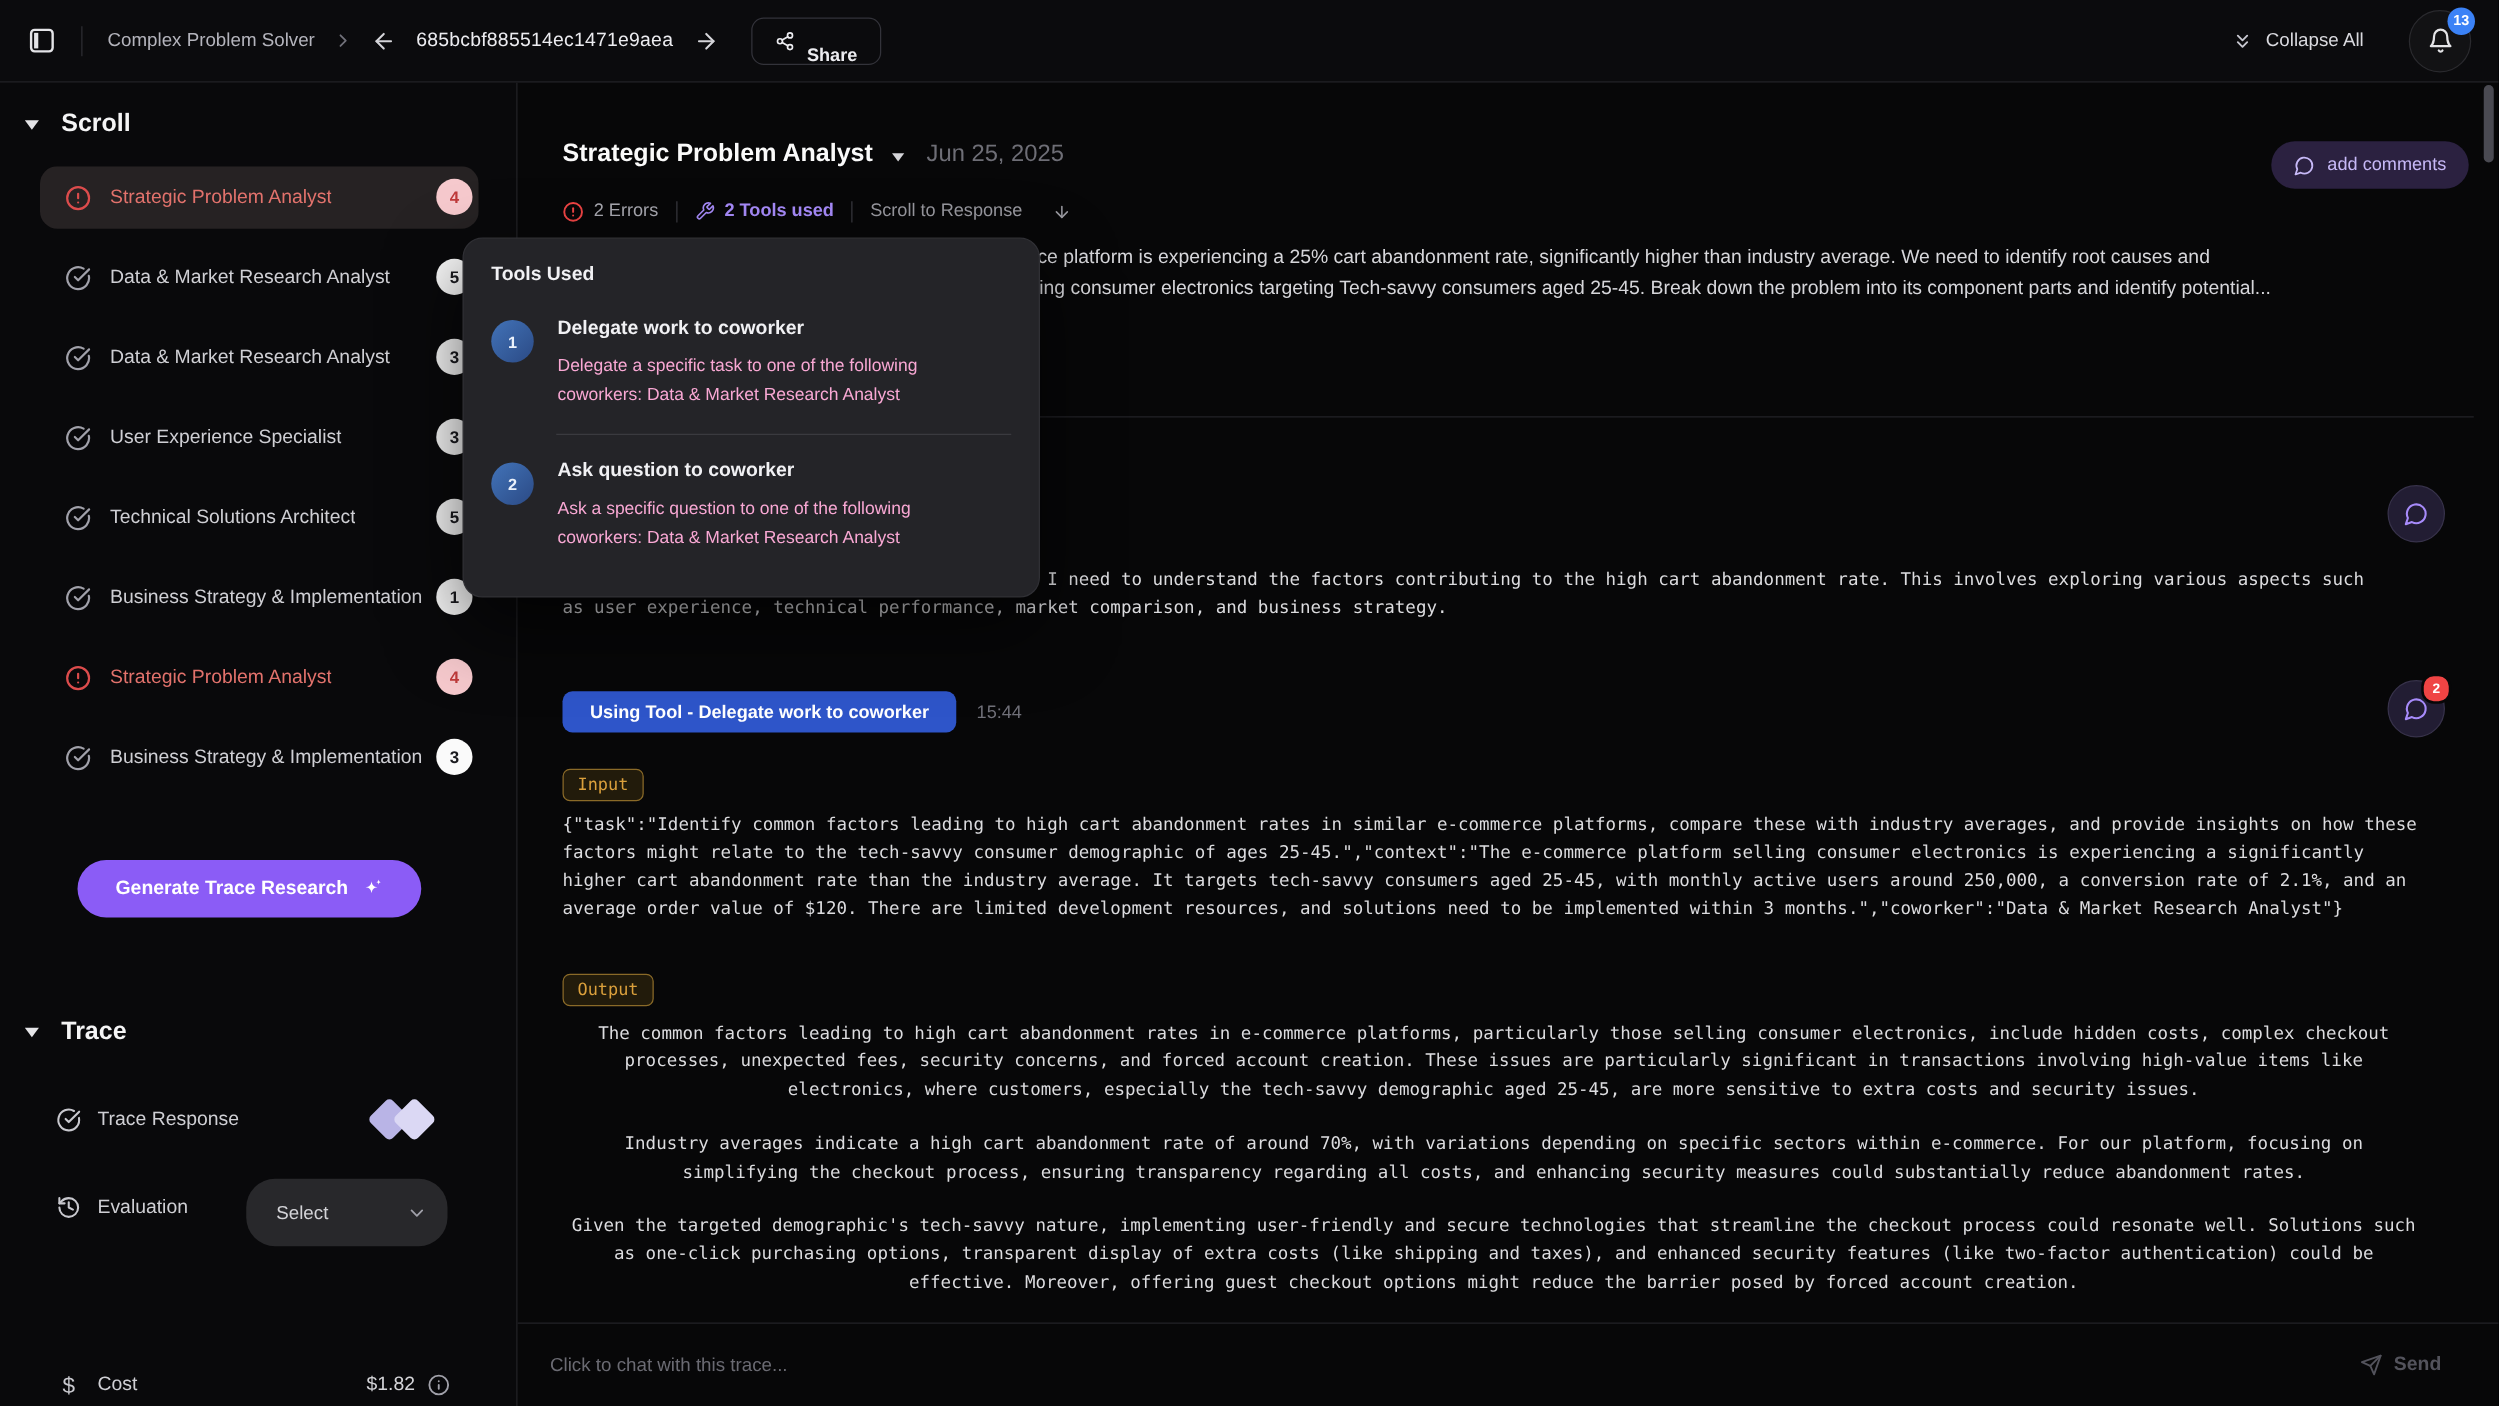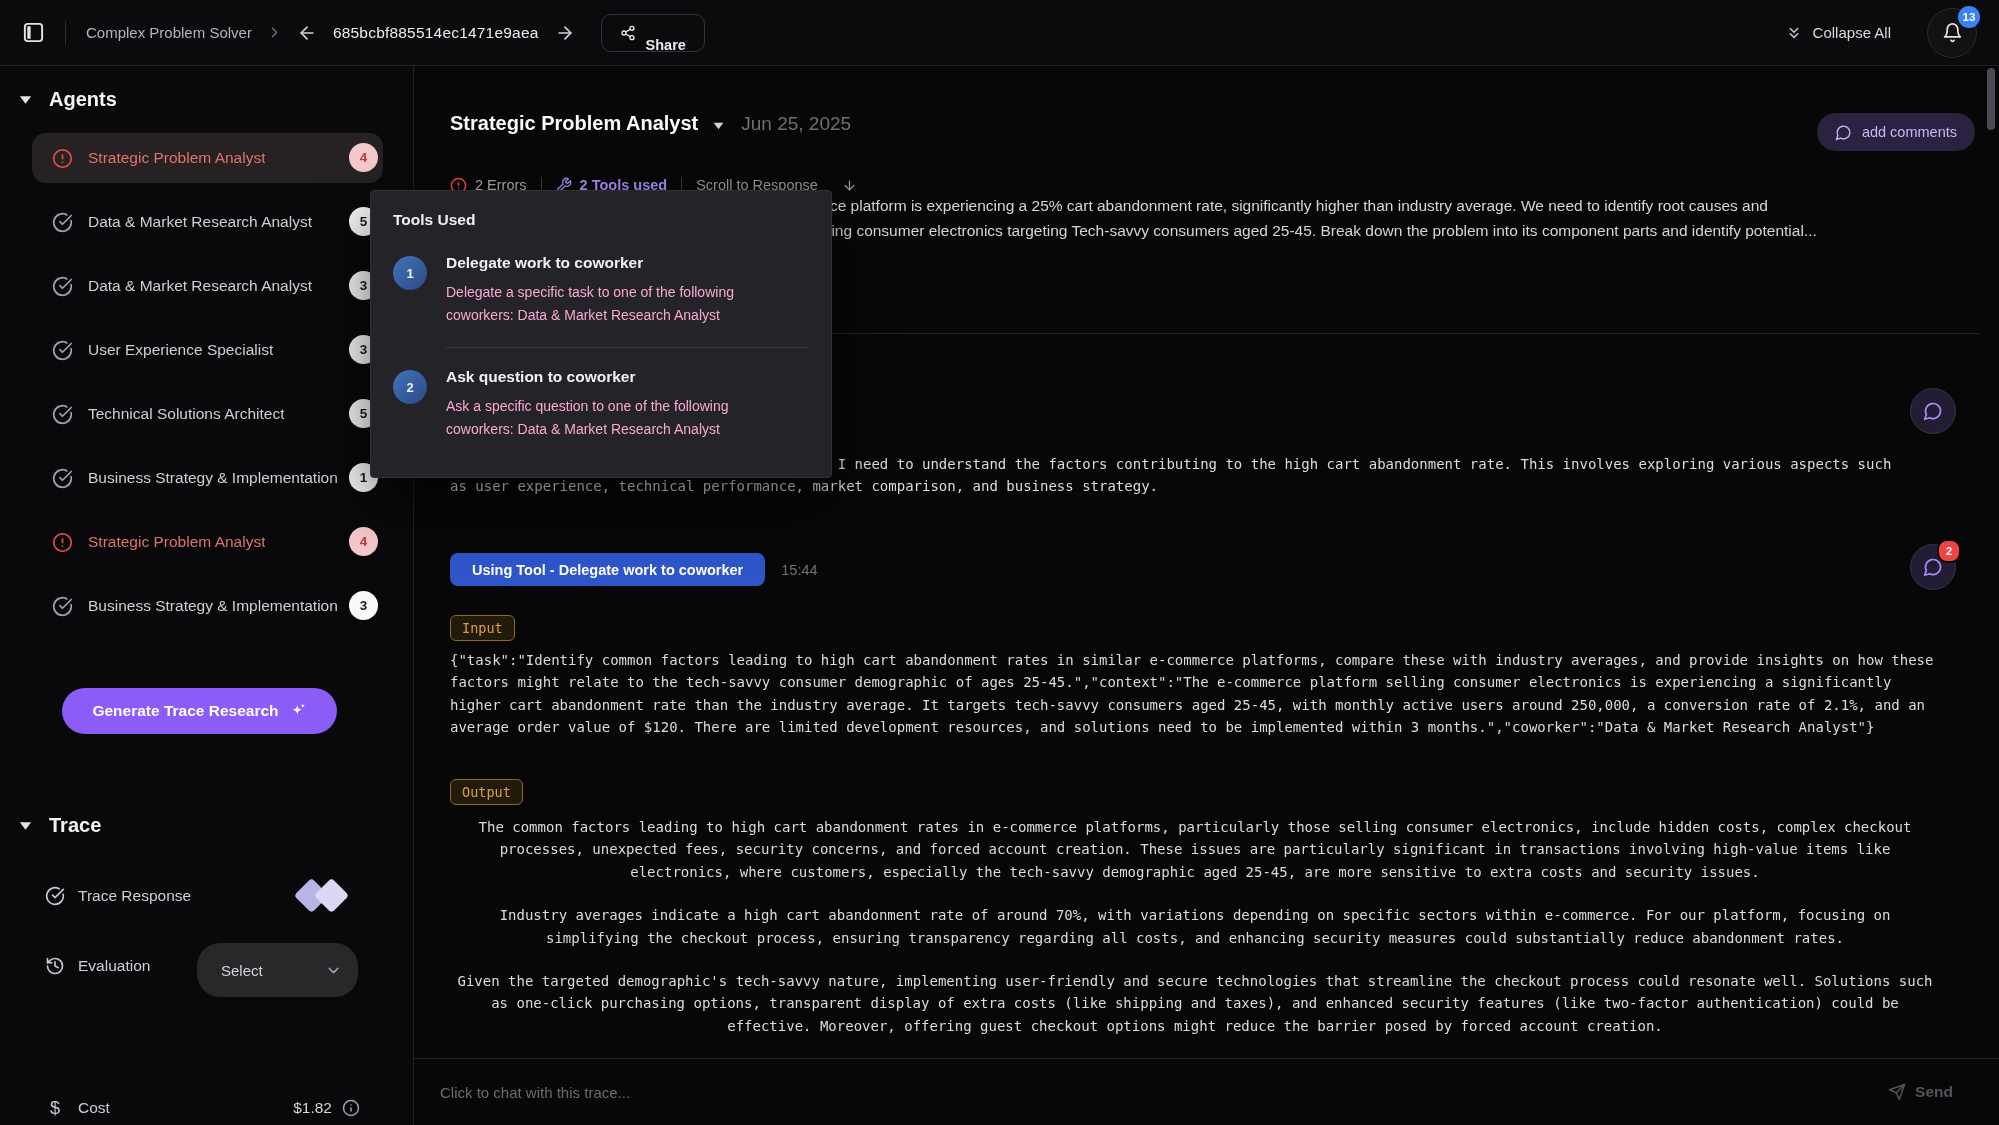--- a/index.html
+++ b/index.html
@@ -63,21 +63,21 @@
   .cost-right{position:absolute;right:33px;display:flex;align-items:center;gap:10px;}
   .cost-value{font-size:15.5px;color:#d4d4d8;}
   .dollar{font-size:18px;color:#c9c9cf;width:20px;text-align:center;}
 
   
   .main{position:absolute;left:414px;top:66px;right:0;bottom:0;background:#070708;}
   .title-row{position:absolute;left:36px;top:46px;display:flex;align-items:center;}
   .page-title{font-size:20px;font-weight:700;color:#fafafa;}
   .title-caret{margin:4px 0 0 14px;cursor:pointer;}
   .page-date{margin-left:16px;font-size:19px;color:#6e6e76;}
-  .meta-row{position:absolute;left:36px;top:92px;display:flex;align-items:center;height:22px;margin-top:16px;}
+  .meta-row{position:absolute;left:36px;top:92px;display:flex;align-items:center;height:22px;}
   .meta-sep{width:1px;height:17px;background:#38383e;margin:0 14px;}
   .meta-errors{display:flex;align-items:center;gap:8px;}
   .meta-errors span{font-size:14.5px;color:#a8a8b0;}
   .meta-tools{display:flex;align-items:center;gap:8px;cursor:pointer;}
   .meta-tools span{font-size:14.5px;font-weight:700;color:#a78bfa;}
   .meta-scroll{display:flex;align-items:center;gap:24px;cursor:pointer;}
   .meta-scroll span{font-size:14.5px;color:#98989f;}
   .add-comments{position:absolute;right:24px;top:47px;height:38px;border-radius:19px;background:#2b2140;border:none;
                 display:flex;align-items:center;gap:10px;padding:0 18px;cursor:pointer;}
   .add-comments span{font-size:14.5px;color:#c7b9f7;}
@@ -106,21 +106,21 @@
            display:flex;align-items:center;padding:0 40px 0 24px;box-sizing:border-box;}
   .chat-input{flex:1;background:transparent;border:none;outline:none;font-size:15px;color:#d4d4d8;
               font-family:"Liberation Sans",sans-serif;}
   .chat-input::placeholder{color:#6b6b73;}
   .send-btn{display:flex;align-items:center;gap:9px;background:none;border:none;cursor:pointer;}
   .send-btn span{font-size:15.5px;font-weight:700;color:#53535c;}
   .scroll-thumb{position:absolute;right:4px;top:2px;width:8px;height:62px;border-radius:4px;background:#4a4a52;}
 
   
   .popup{position:absolute;left:370px;top:190px;width:462px;height:288px;background:#242428;border:1px solid #303035;
-         border-radius:4px;box-shadow:0 24px 60px rgba(0,0,0,.6);z-index:40;padding:20px 22px;box-sizing:border-box;}
+         border-radius:16px;box-shadow:0 24px 60px rgba(0,0,0,.6);z-index:40;padding:20px 22px;box-sizing:border-box;}
   .popup-title{font-size:15.5px;font-weight:700;color:#f1f1f4;}
   .tool-item{display:flex;gap:19px;margin-top:25px;}
   .tool-num{flex:0 0 34px;width:34px;height:34px;border-radius:50%;background:linear-gradient(135deg,#4273b8,#2b4a85);
             color:#eaf1fb;font-size:13px;font-weight:700;display:flex;align-items:center;justify-content:center;margin-top:2px;}
   .tool-name{font-size:15.5px;font-weight:700;color:#f1f1f4;margin-bottom:9px;}
   .tool-desc{font-size:14px;line-height:23px;color:#f9a8d4;max-width:345px;}
   .popup-divider{height:1px;background:#3a3a3f;margin:20px 0 0 52px;}
 </style>
 </head>
 <body>
@@ -179,21 +179,21 @@
       </div>
     </div>
   </header>
 
   <aside class="sidebar">
 
     <div class="section-head agents-head">
       <svg width="15" height="15" viewBox="0 0 16 16">
           <path d="M2 4.5h12L8 12.5z" fill="#e4e4e7"></path>
         </svg>
-      <span class="title">Agents</span>
+      <span class="title">Scroll</span>
     </div>
 
     <div class="agent-list">
 
       <div class="agent-item selected error">
         <svg width="21" height="21" viewBox="0 0 24 24" fill="none" stroke="#dc4c4c" stroke-width="2" stroke-linecap="round" stroke-linejoin="round">
             <circle cx="12" cy="12" r="10"></circle>
             <line x1="12" y1="8" x2="12" y2="12"></line>
             <line x1="12" y1="16" x2="12.01" y2="16"></line>
           </svg>

